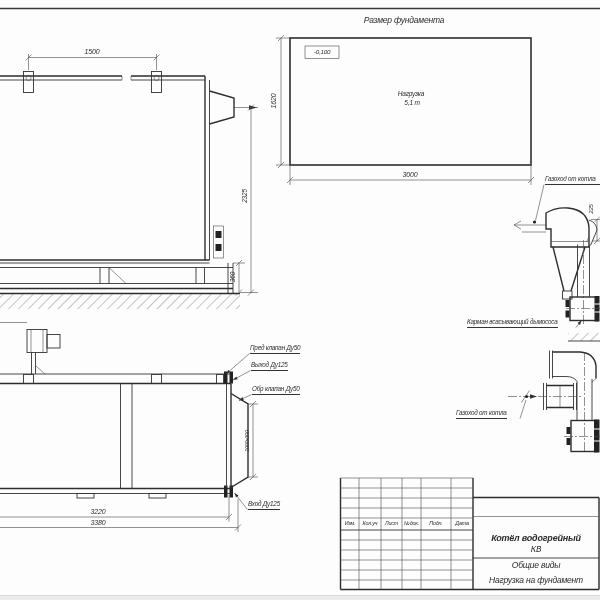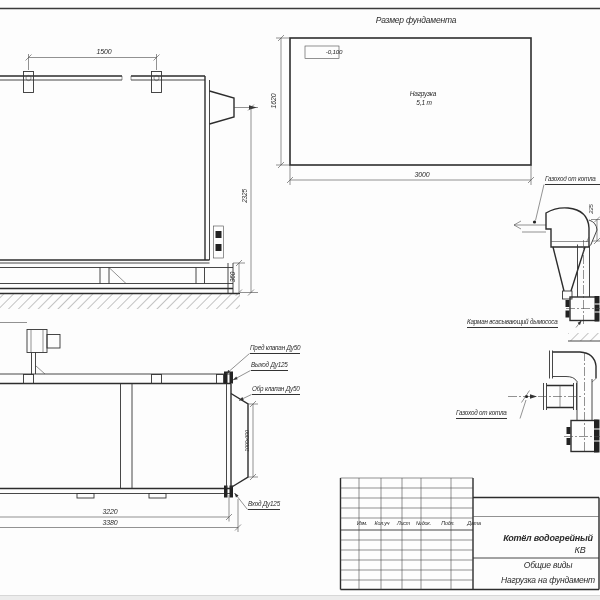--- a/index.html
+++ b/index.html
@@ -7,21 +7,21 @@
        background:#fdfdfd;font-family:"Liberation Sans",sans-serif;}
   #linework{position:absolute;left:0;top:0;}
   .c{stroke:#2d2d2d;stroke-width:1.4;fill:none;}
   .m{stroke:#333;stroke-width:0.9;fill:none;}
   .t{stroke:#4a4a4a;stroke-width:0.6;fill:none;}
   .cl{stroke:#4a4a4a;stroke-width:0.6;fill:none;stroke-dasharray:9 2 2 2;}
   .blk{fill:#222;stroke:none;}
   .wht{stroke:#fdfdfd;stroke-width:1.2;fill:none;}
   .lbl{position:absolute;font-style:italic;color:#2b2b2b;white-space:nowrap;
        line-height:1.1;letter-spacing:-0.2px;}
-  .ctr{transform:translate(-50%,-50%);margin-left:12px;}
+  .ctr{transform:translate(-50%,-50%);}
   .rot{transform:translate(-50%,-50%) rotate(-90deg);}
   .shelf{border-bottom:1px solid #333;padding-bottom:1px;}
   .grayfoot{position:absolute;left:0;top:595px;width:600px;height:5px;
        background:#ececec;border-top:1px solid #d7d7d7;}
 </style>
 </head>
 <body>
 
 <svg id="linework" width="600" height="600" viewBox="0 0 600 600">
   <defs>
@@ -225,17 +225,17 @@
 
 <div class="lbl shelf" style="left:456px;top:410px;font-size:6.3px;">Газоход от котла</div>
 
 <div class="lbl ctr" style="left:350px;top:524px;font-size:5.4px;">Изм.</div>
 <div class="lbl ctr" style="left:370px;top:524px;font-size:5.4px;">Кол.уч</div>
 <div class="lbl ctr" style="left:391.5px;top:524px;font-size:5.4px;">Лист</div>
 <div class="lbl ctr" style="left:411.5px;top:524px;font-size:5.4px;">№док.</div>
 <div class="lbl ctr" style="left:436px;top:524px;font-size:5.4px;">Подп.</div>
 <div class="lbl ctr" style="left:462px;top:524px;font-size:5.4px;">Дата</div>
 <div class="lbl ctr" style="left:536px;top:539px;font-size:9px;font-weight:bold;">Котёл водогрейный</div>
-<div class="lbl ctr" style="left:568px;top:551px;font-size:9px;">КВ</div>
+<div class="lbl ctr" style="left:536px;top:551px;font-size:9px;font-family:Liberation Mono, monospace;">КВ</div>
 <div class="lbl ctr" style="left:536px;top:566px;font-size:8.5px;text-align:center;">Общие виды</div>
 <div class="lbl ctr" style="left:536px;top:581px;font-size:8.5px;">Нагрузка на фундамент</div>
 
 <div class="grayfoot"></div>
 
 </body></html>

